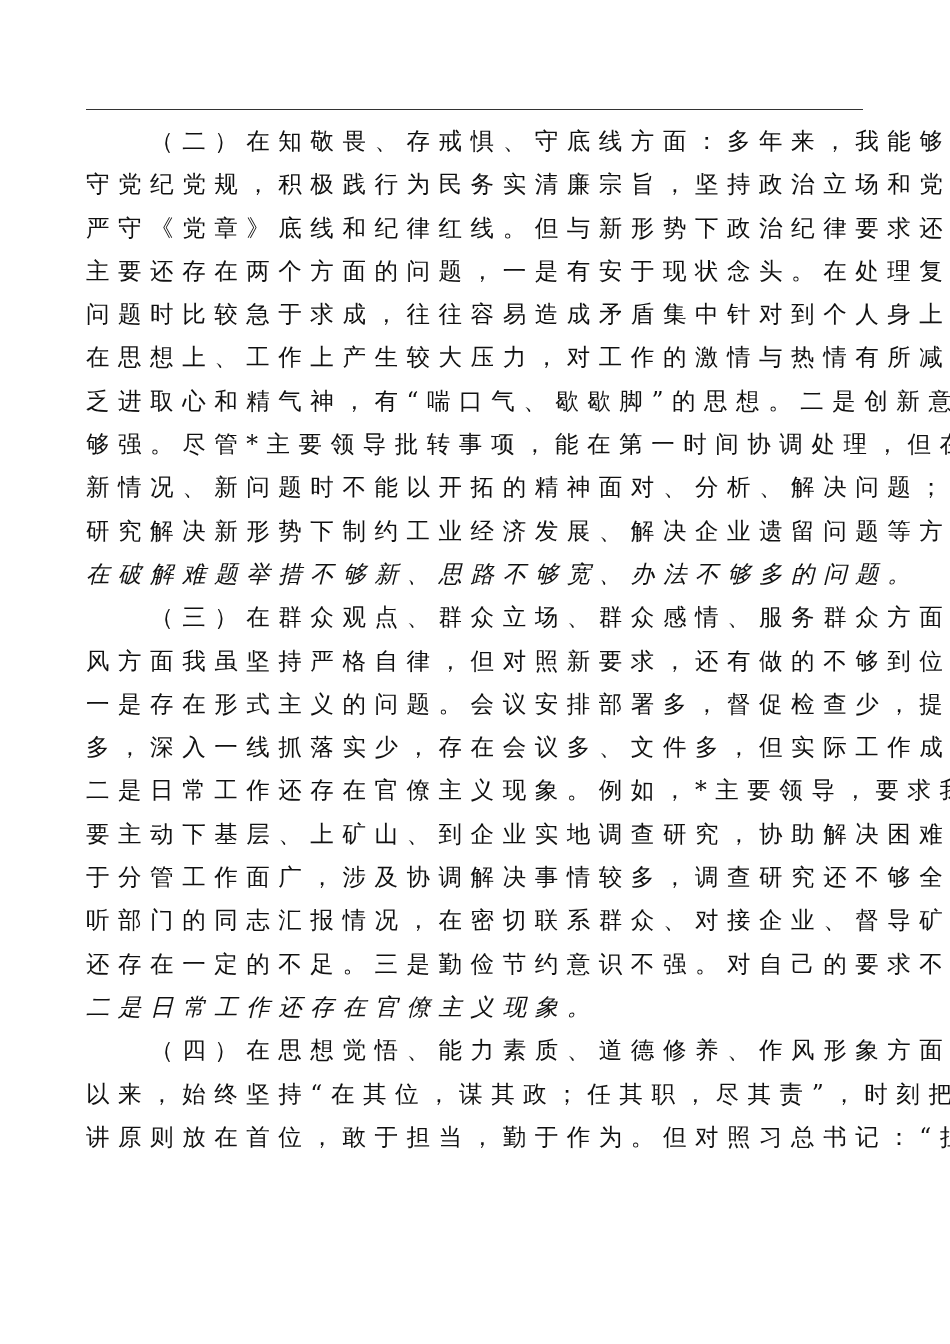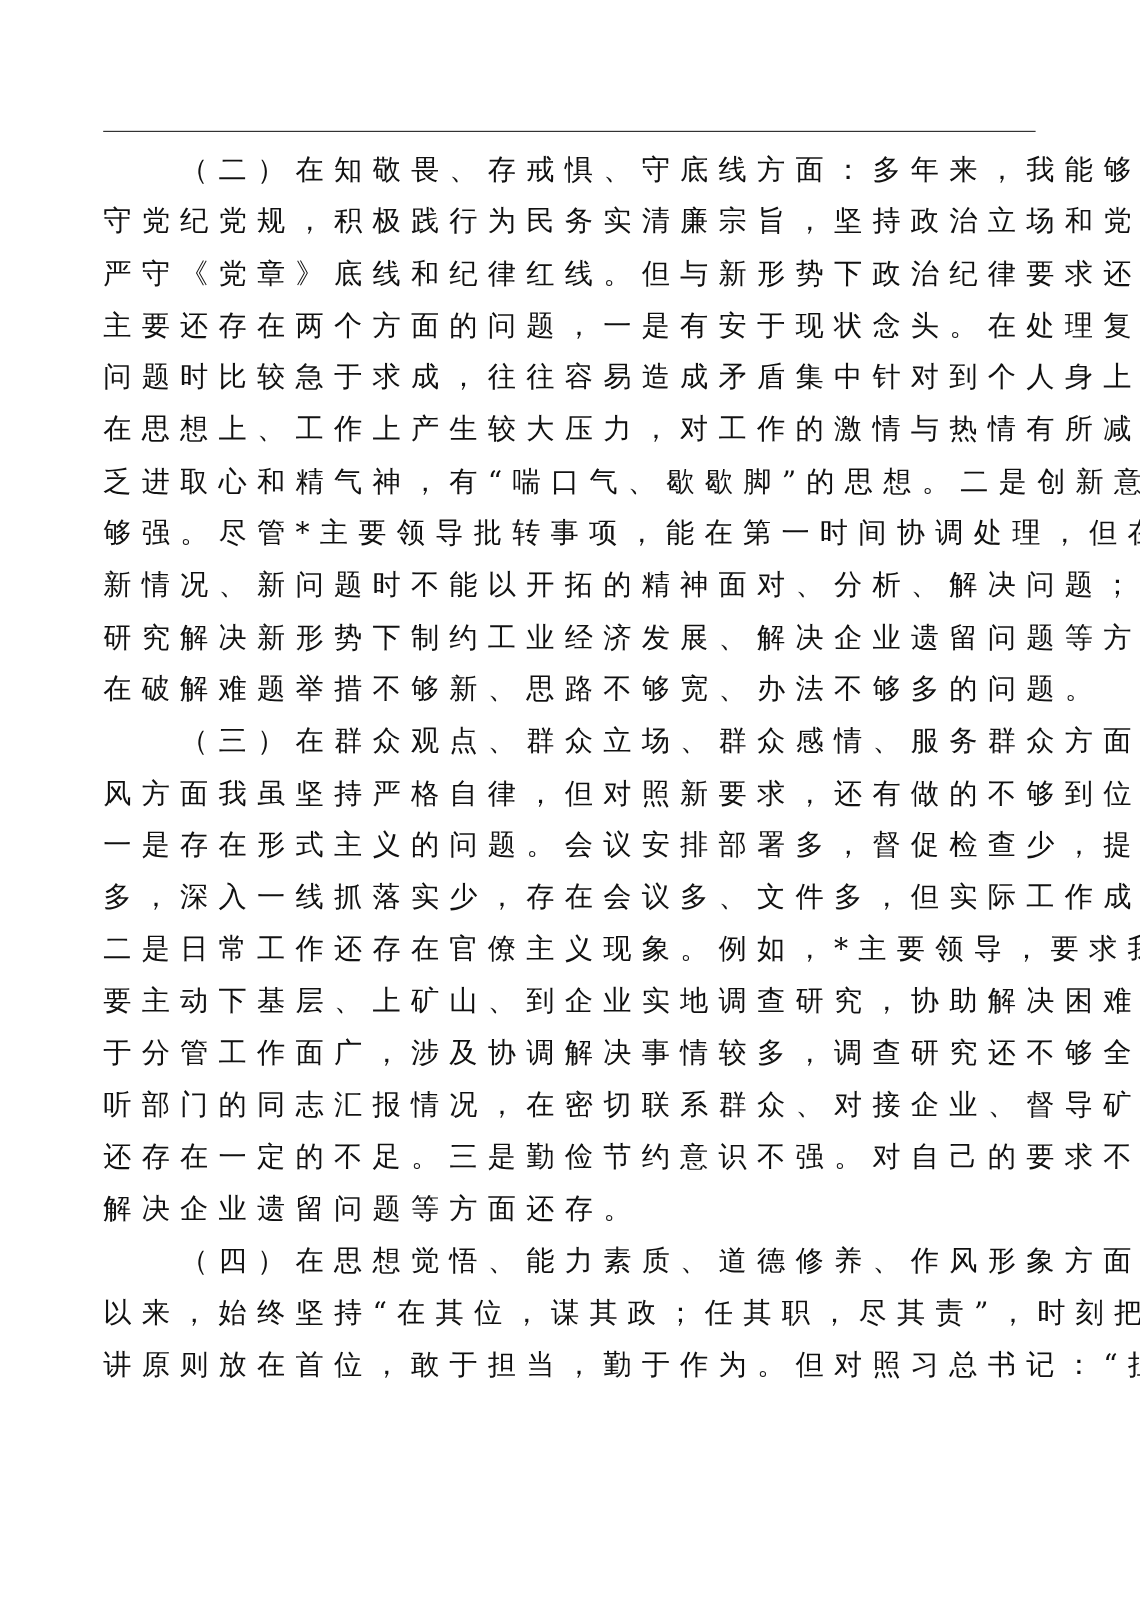--- a/index.html
+++ b/index.html
@@ -6,21 +6,21 @@
   body { width: 950px; height: 1344px; position: relative; overflow: hidden; }
   .page { position: absolute; left: 0; top: 0; width: 950px; height: 1344px; background: #fff; }
   .header-rule { position: absolute; left: 86px; top: 109px; width: 777px; height: 0; border-top: 1.5px solid #333; }
   .body-text { position: absolute; left: 86px; top: 120px; width: 778px; }
   .line {
     height: 43.3px; line-height: 43.3px; white-space: nowrap;
     font-family: "DejaVu Serif", "Liberation Serif", serif;
     font-size: 23.5px; color: #111; letter-spacing: 8.55px;
     text-align: justify; text-align-last: justify; overflow: visible;
   }
-  .line.last { text-align-last: left; }
+  .line.last { text-align-last: left; font-style: italic; }
   .para { margin-bottom: 0; }
 </style>
 </head>
 <body>
 
 <div class="page">
   <div class="header-rule"></div>
 
   <div class="body-text">
     <div class="para">
@@ -40,21 +40,21 @@
     <div class="para">
       <div class="line">　　（三）在群众观点、群众立场、群众感情、服务群众方面：在作</div>
       <div class="line">风方面我虽坚持严格自律，但对照新要求，还有做的不够到位的地方。</div>
       <div class="line">一是存在形式主义的问题。会议安排部署多，督促检查少，提的要求</div>
       <div class="line">多，深入一线抓落实少，存在会议多、文件多，但实际工作成效少。</div>
       <div class="line">二是日常工作还存在官僚主义现象。例如，*主要领导，要求我工作中</div>
       <div class="line">要主动下基层、上矿山、到企业实地调查研究，协助解决困难，但由</div>
       <div class="line">于分管工作面广，涉及协调解决事情较多，调查研究还不够全面，多</div>
       <div class="line">听部门的同志汇报情况，在密切联系群众、对接企业、督导矿山方面</div>
       <div class="line">还存在一定的不足。三是勤俭节约意识不强。对自己的要求不够严格，</div>
-      <div class="line last">解决企业遗留问题等方面还存。</div>
+      <div class="line last">二是日常工作还存在官僚主义现象。</div>
     </div>
 
     <div class="para">
       <div class="line">　　（四）在思想觉悟、能力素质、道德修养、作风形象方面：一直</div>
       <div class="line">以来，始终坚持“在其位，谋其政；任其职，尽其责”，时刻把讲党性、</div>
       <div class="line">讲原则放在首位，敢于担当，勤于作为。但对照习总书记：“担当就是</div>
     </div>
   </div>
 </div>
 

